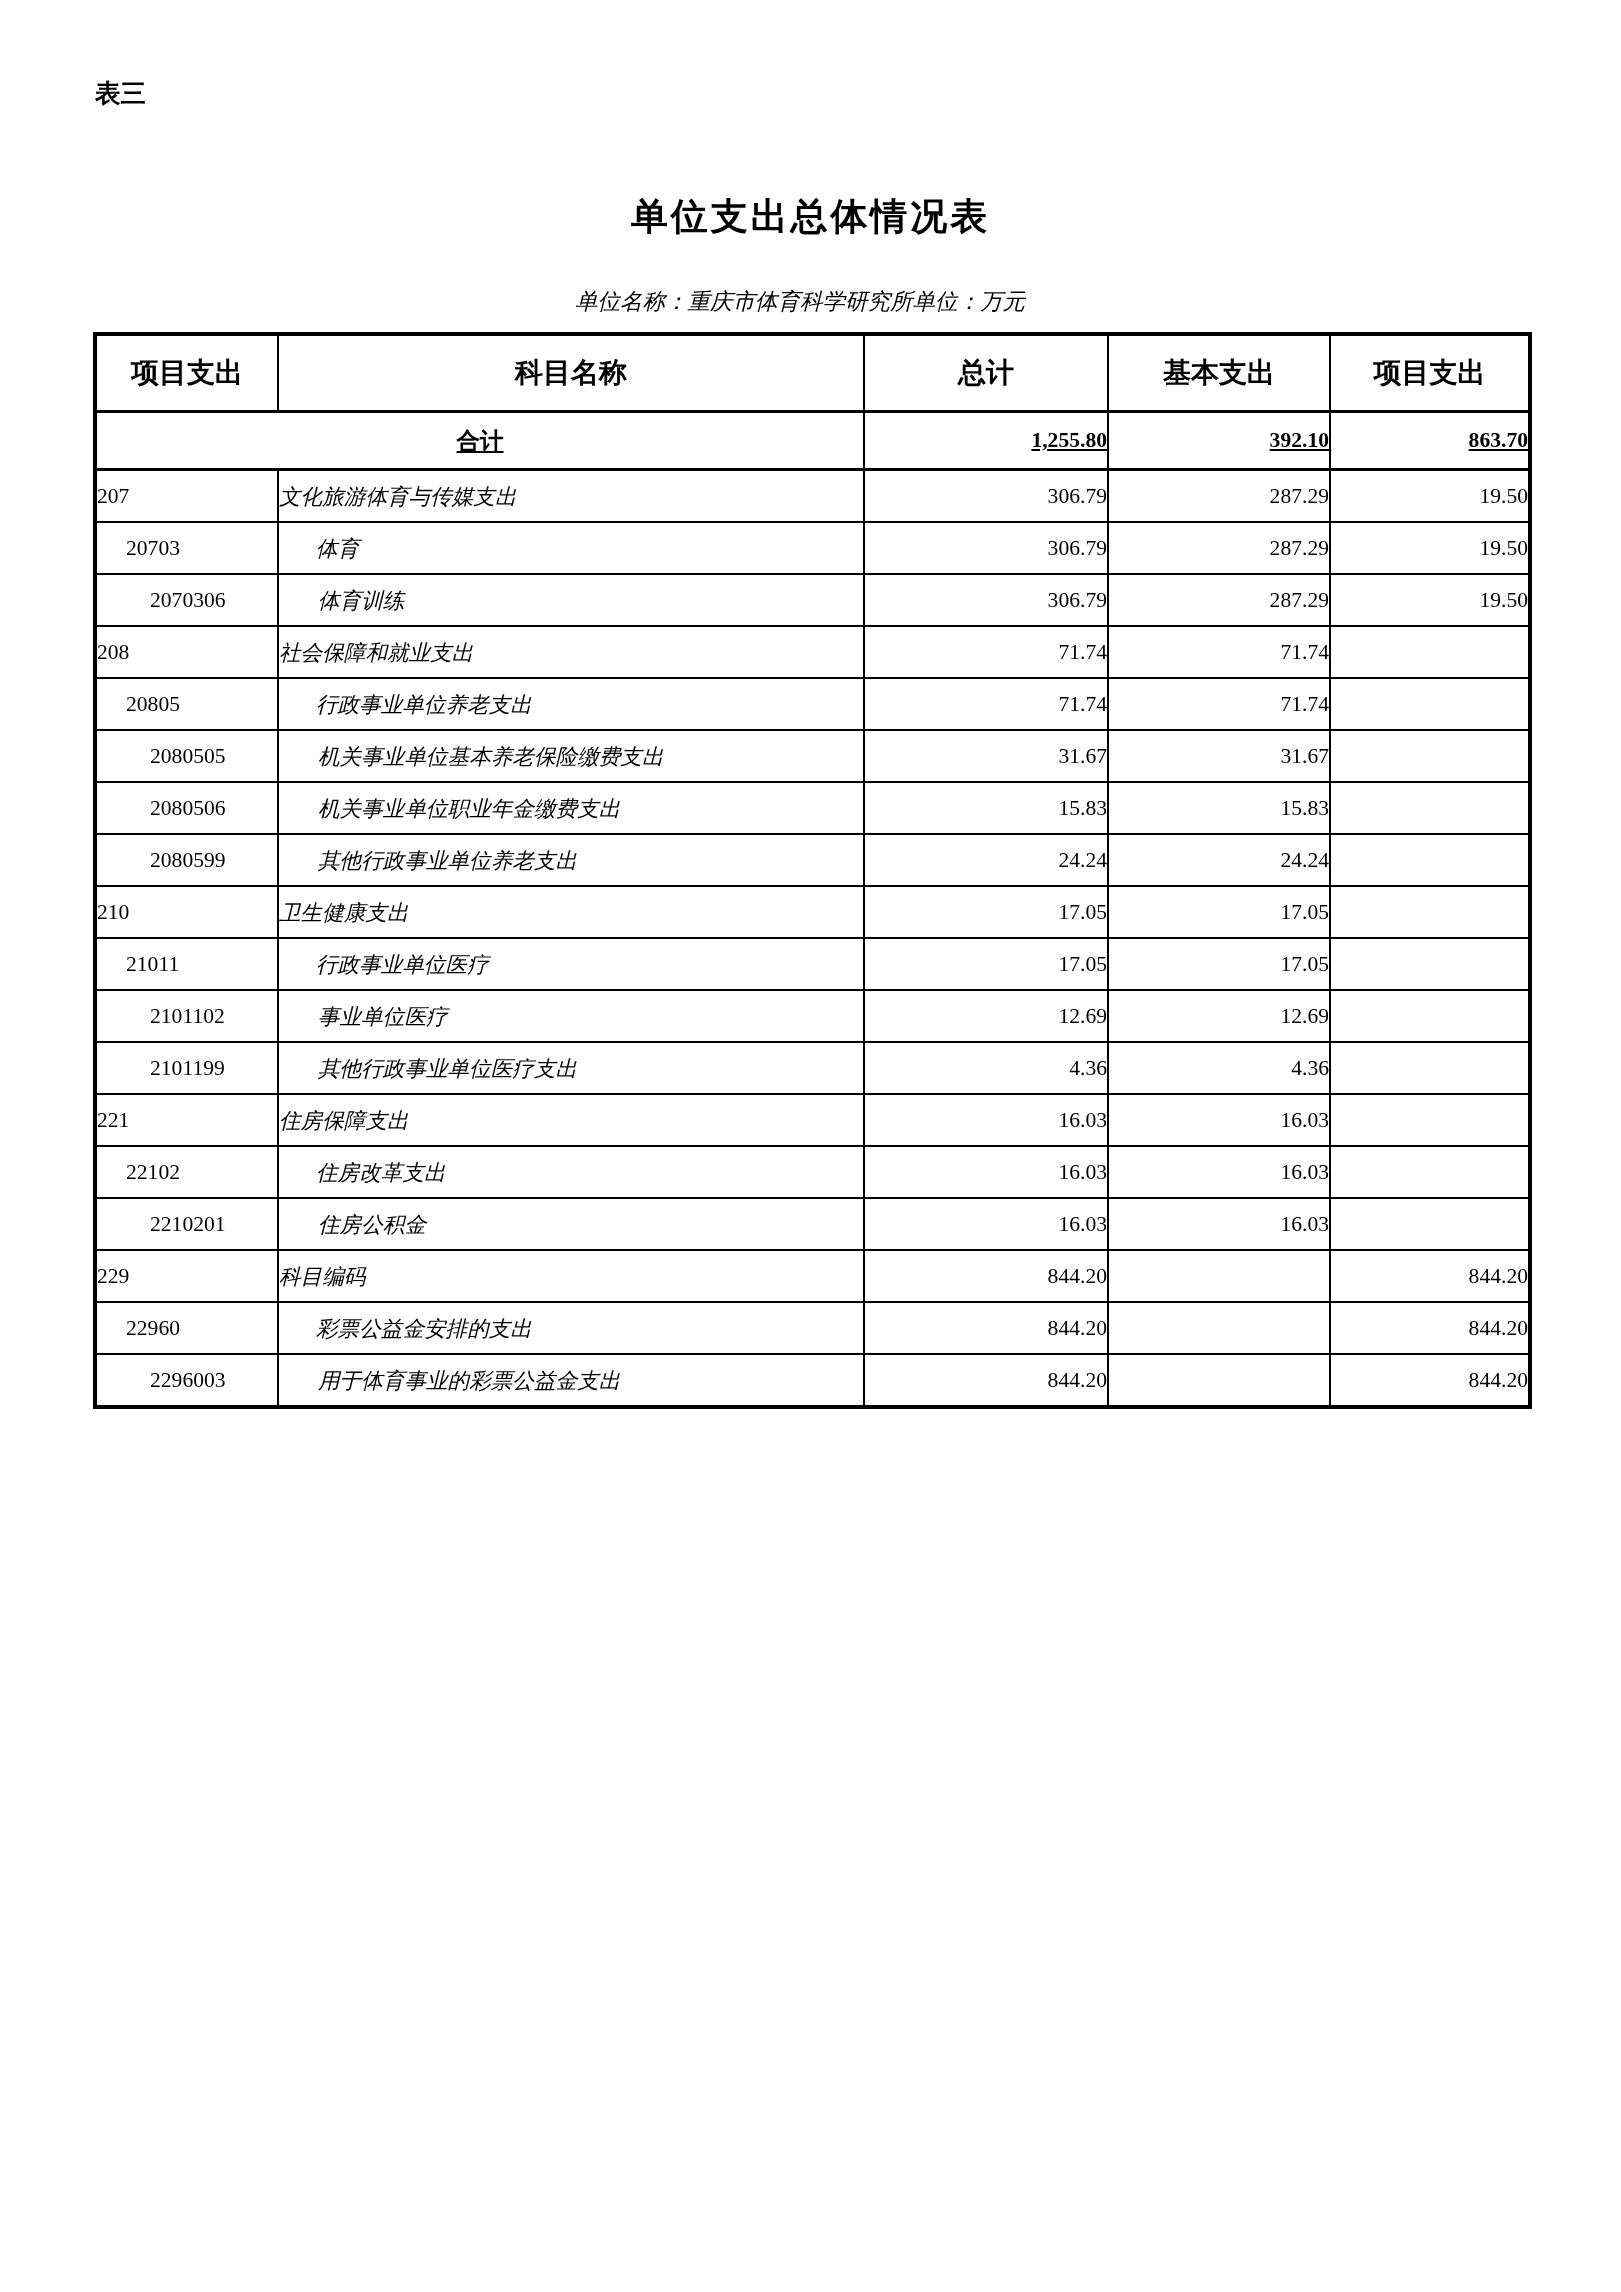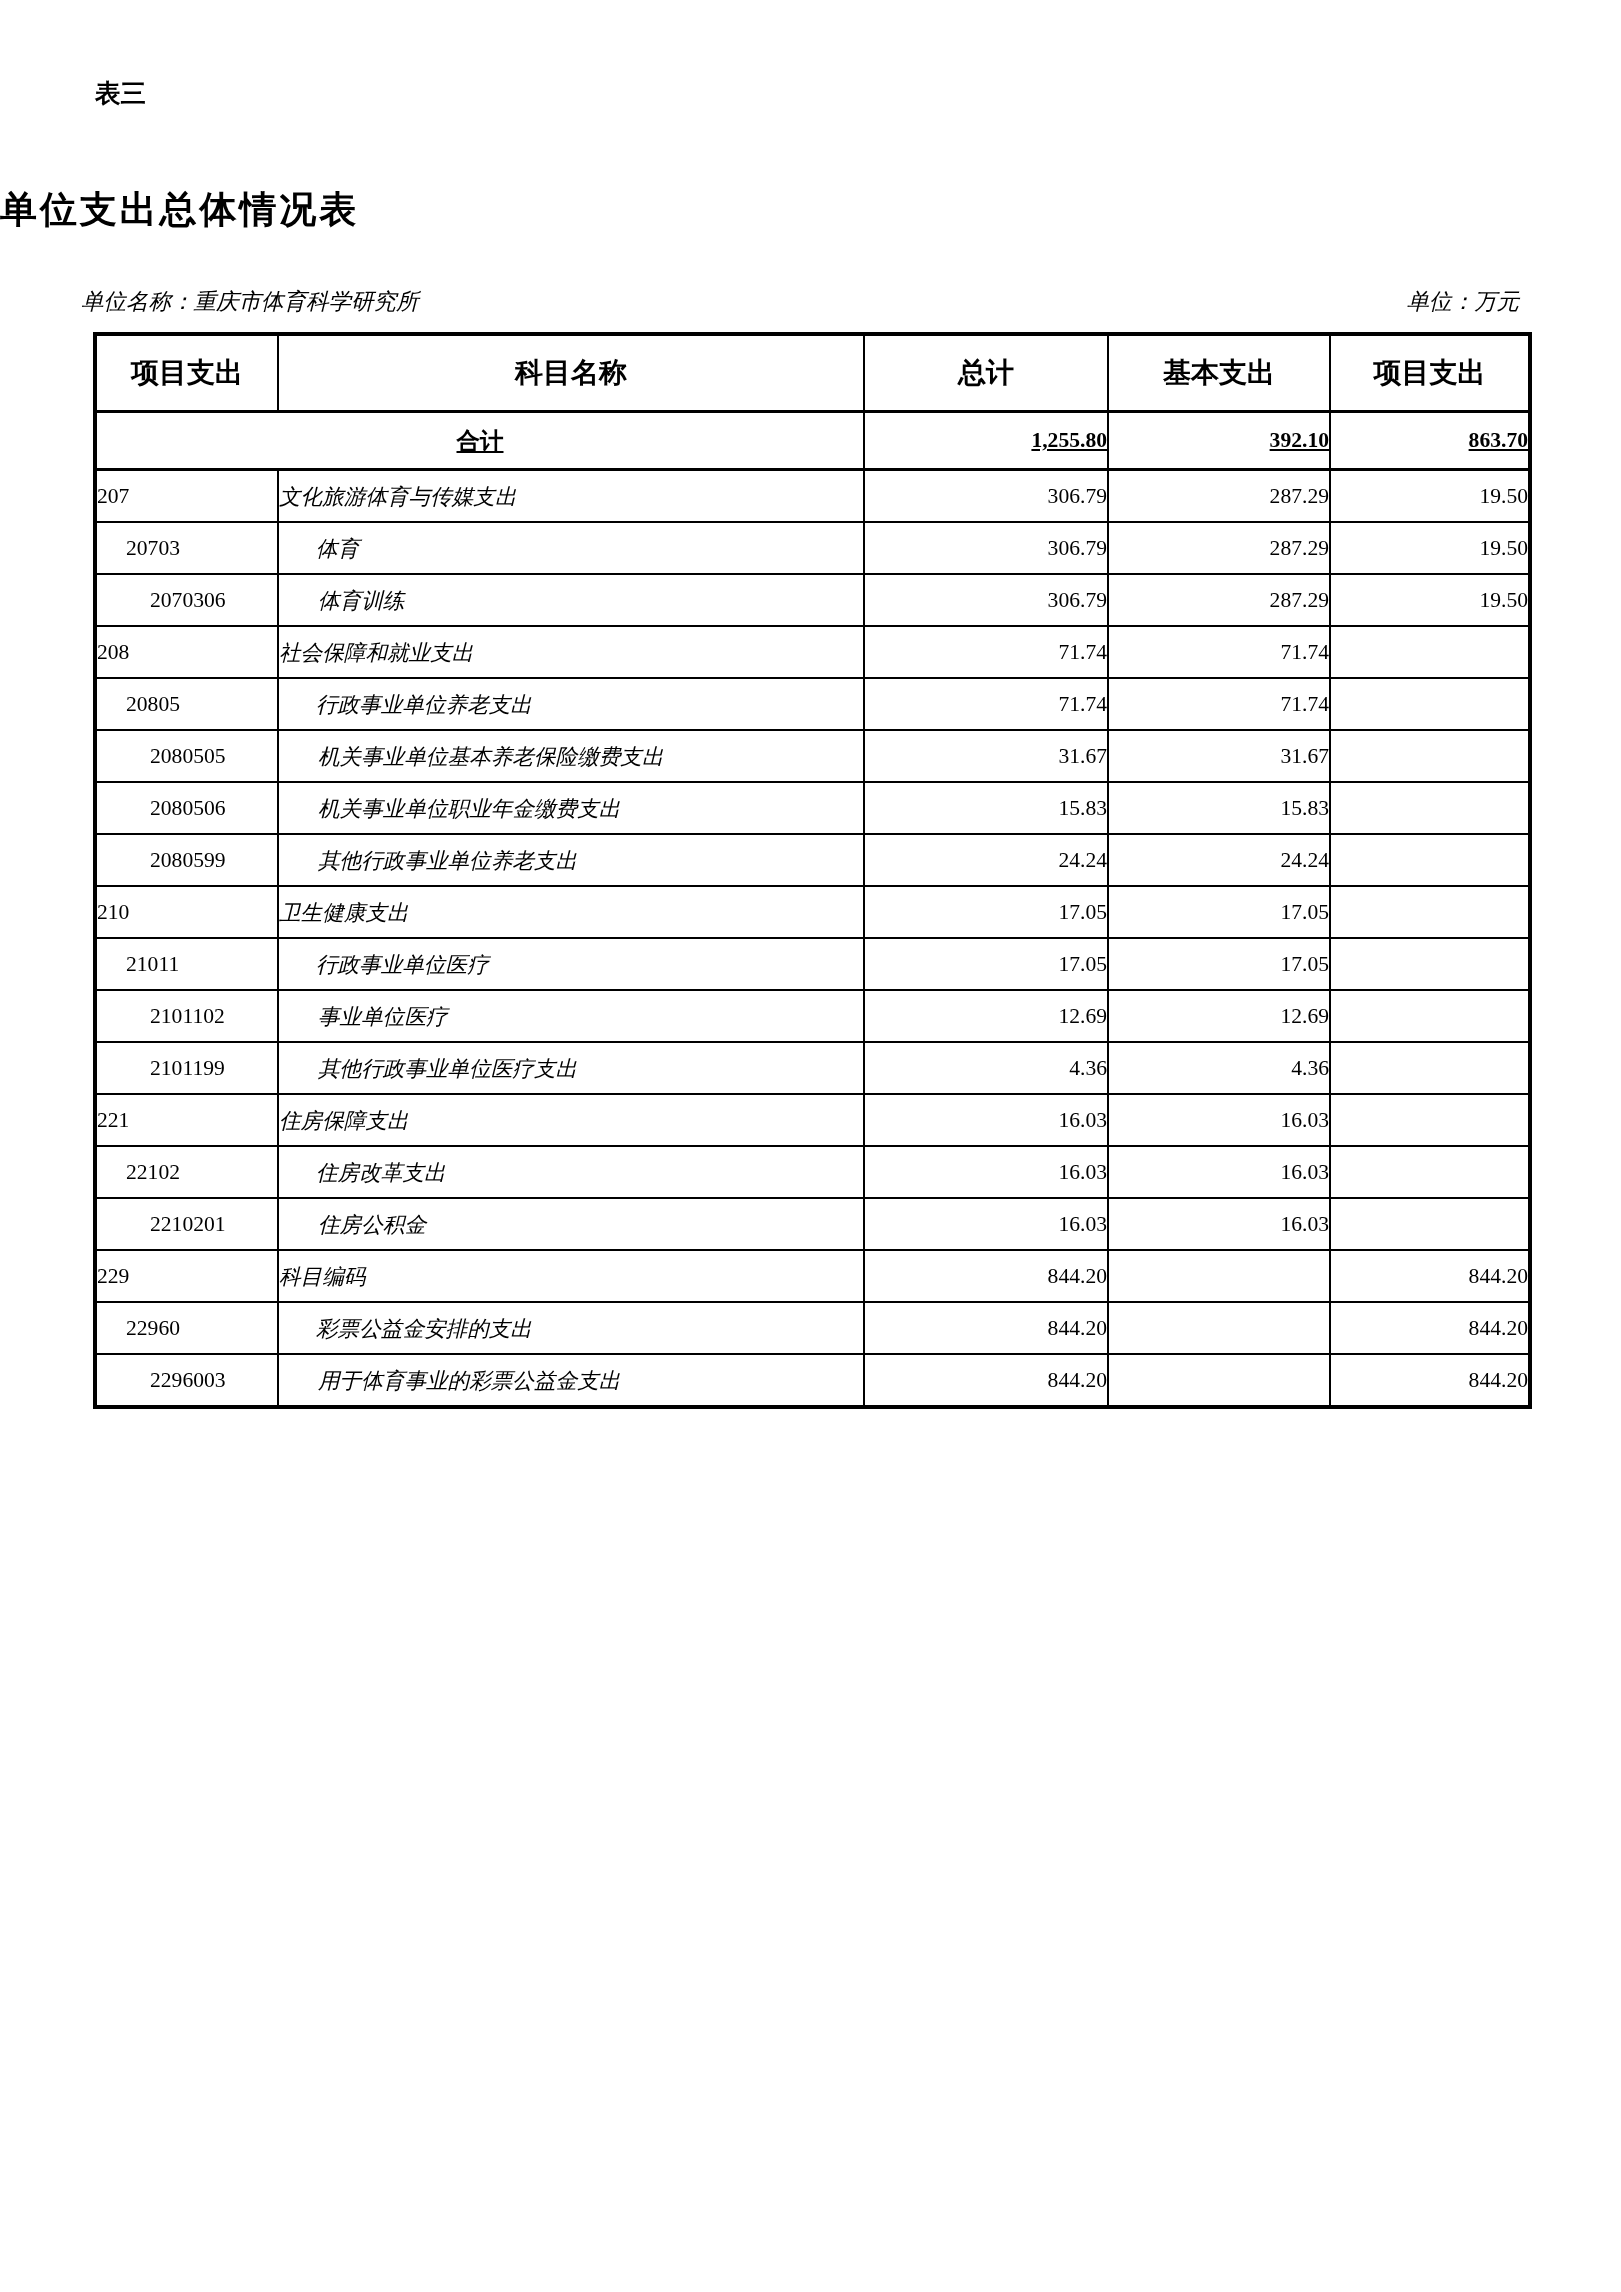--- a/index.html
+++ b/index.html
@@ -22,35 +22,35 @@
     top: 78px;
     font-family: "Liberation Sans", "DejaVu Sans", sans-serif;
     font-weight: bold;
     font-size: 25.5px;
     line-height: 31px;
   }
   .doc-title {
     position: absolute;
     left: 0;
     right: 0;
-    top: 190px;
-    text-align: left;
+    top: 197px;
+    text-align: center;
     font-size: 37px;
     font-weight: bold;
     letter-spacing: 2.9px;
     line-height: 39px;
     font-family: "Liberation Serif", "DejaVu Serif", serif;
   }
   .meta-row {
     position: absolute;
     left: 81px;
     right: 102px;
     top: 287px;
     display: flex;
-    justify-content: space-between;
+    justify-content: center;
     align-items: baseline;
     font-size: 22.5px;
     font-style: italic;
     line-height: 29px;
   }
   table.budget {
     position: absolute;
     left: 93px;
     top: 332px;
     width: 1436px;

